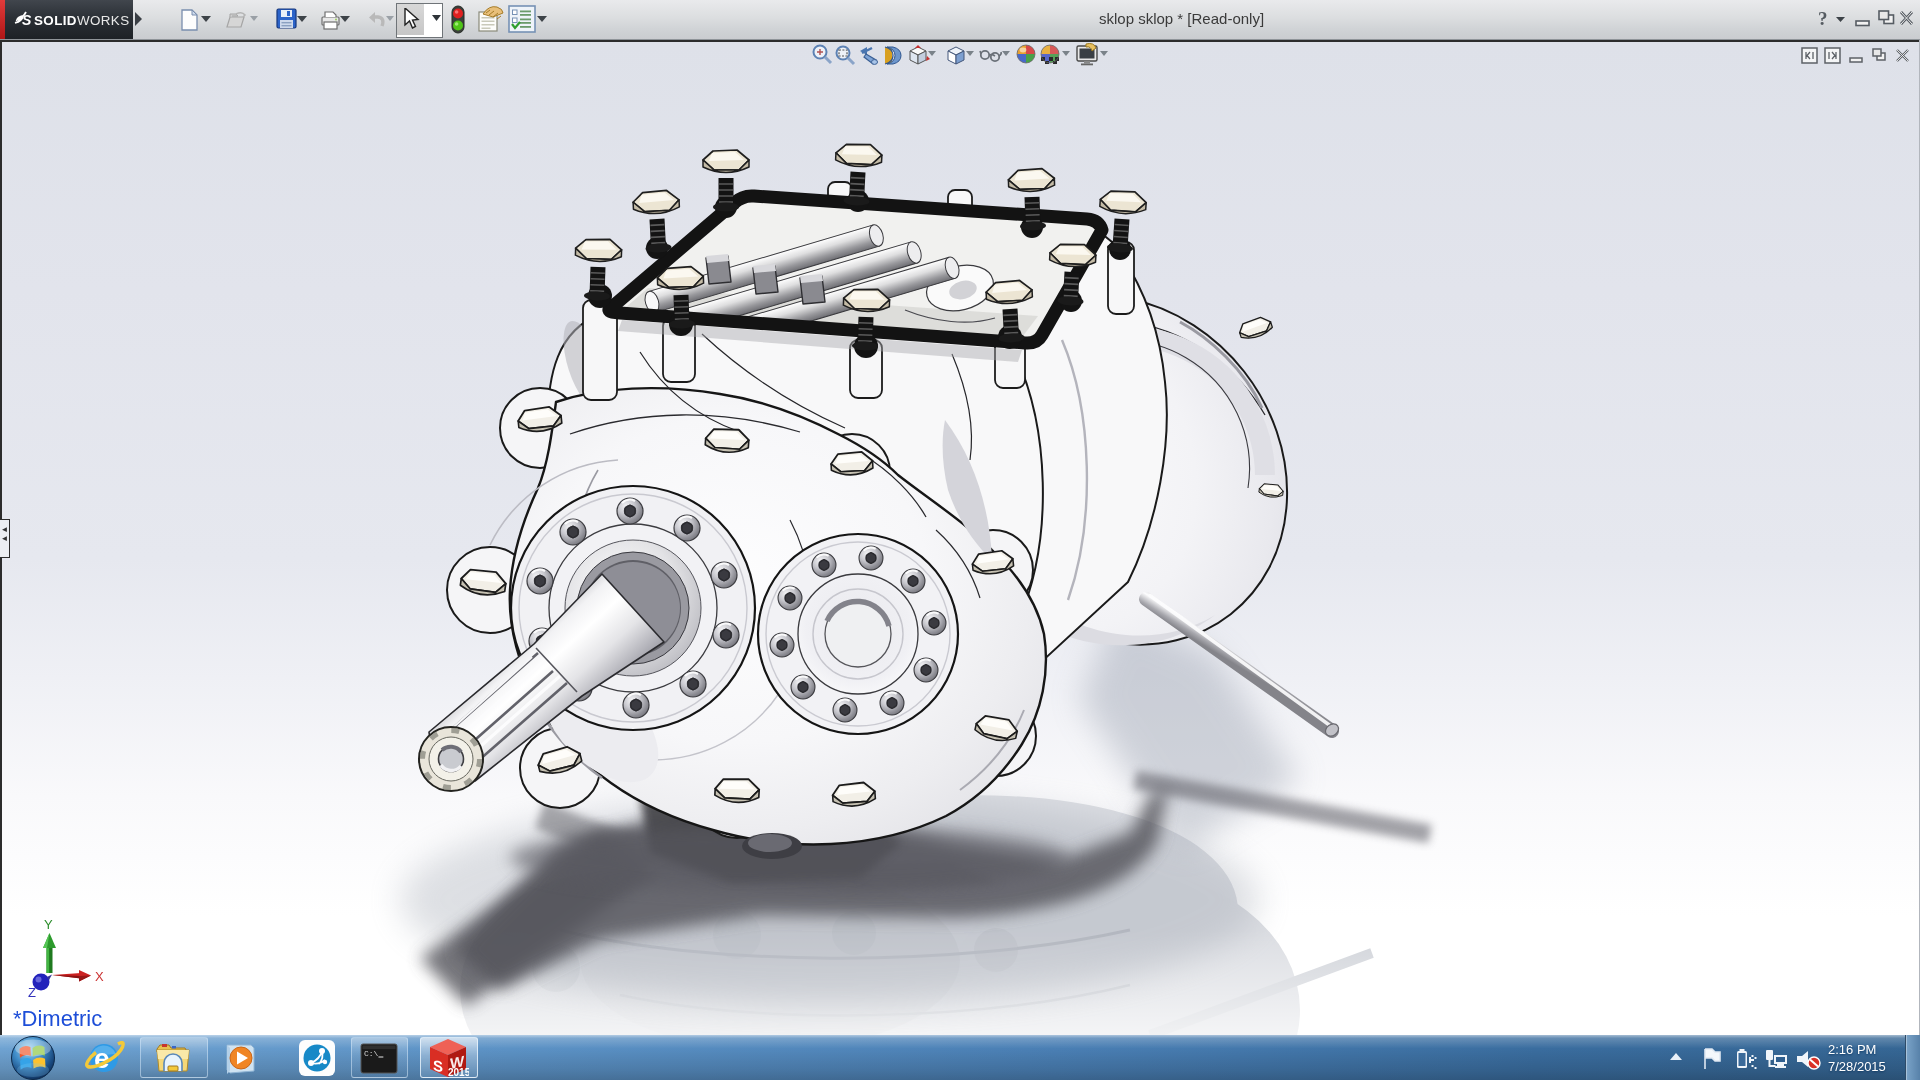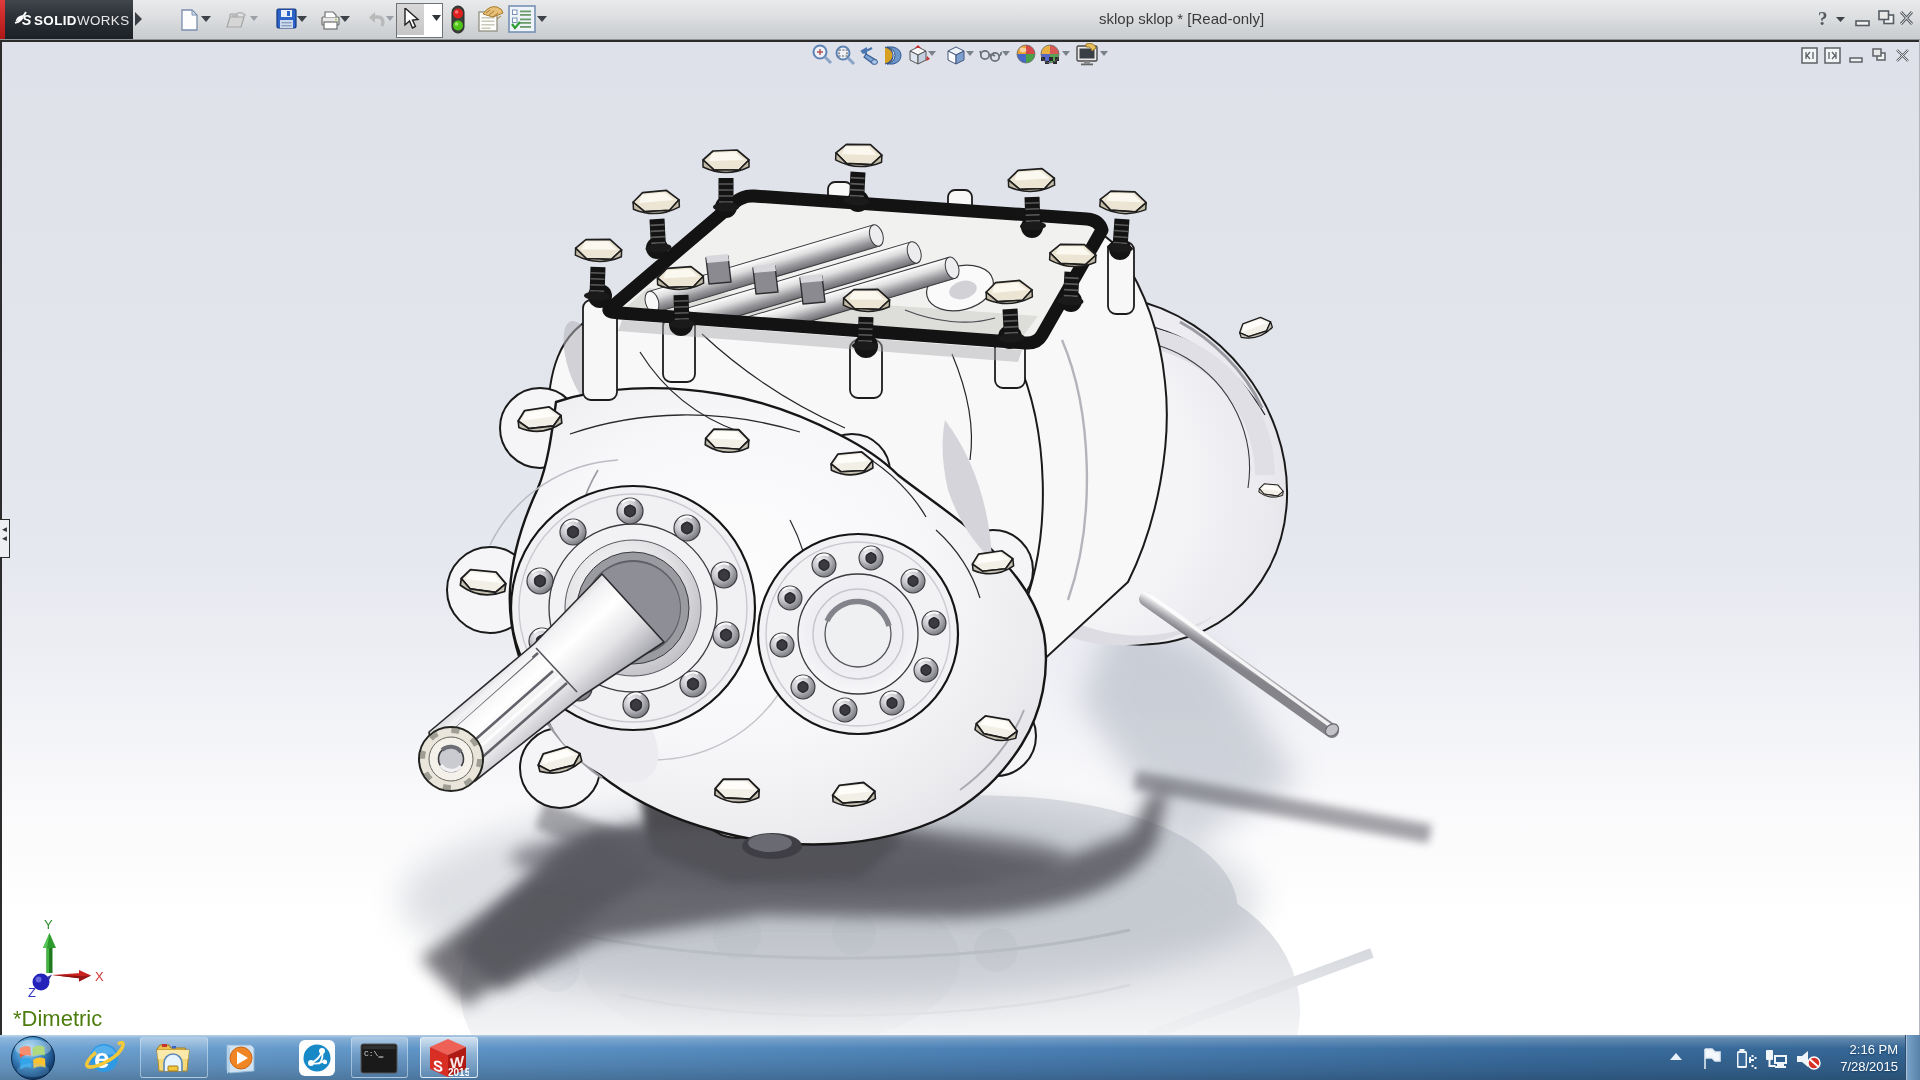--- a/index.html
+++ b/index.html
@@ -15,31 +15,31 @@
 .dd{position:absolute;top:16px;width:0;height:0;border-left:5px solid transparent;border-right:5px solid transparent;border-top:6px solid #3d4348}
 .dds{border-left-width:4px;border-right-width:4px;border-top-width:5px;border-top-color:#9aa0a6}
 #title{position:absolute;left:1099px;top:10px;font-size:15px;color:#3a3a3a}
 
 #viewport{position:absolute;left:0;top:40px;width:1920px;height:995px;
  background:linear-gradient(180deg,#dee1e9 0%,#e2e4ec 25%,#e6e8ef 52%,#eff0f5 64%,#f9f9fb 76%,#ffffff 88%,#ffffff 100%);
  border-top:2px solid #2c2c2c;box-sizing:border-box}
 #vleft{position:absolute;left:0;top:40px;width:2px;height:995px;background:#2c2c2c}
 #vright{position:absolute;right:0;top:40px;width:1px;height:995px;background:#b2b6bd}
 #lefttab{position:absolute;left:0;top:519px;width:10px;height:39px;background:#eceef2;border:1px solid #2c2c2c;border-left:none;box-sizing:border-box;color:#333;font-size:8px;line-height:9px;text-align:center;padding-top:5px}
-#dimetric{position:absolute;left:13px;top:1006px;font-size:22px;color:#4d7c0f}
+#dimetric{position:absolute;left:13px;top:1006px;font-size:22px;color:#1d4ed8}
 #hud{position:absolute;left:806px;top:42px;height:26px}
 #iwb{position:absolute;right:10px;top:46px}
 
 #taskbar{position:absolute;left:0;top:1035px;width:1920px;height:45px;
  background:linear-gradient(90deg,#6fa3d2 0%,#5d93c6 25%,#4a7fb4 55%,#3a6d9f 80%,#356694 100%)}
 #taskbar .shade{position:absolute;left:0;top:0;width:100%;height:100%;
  background:linear-gradient(180deg,rgba(255,255,255,.55) 0%,rgba(255,255,255,.22) 7%,rgba(255,255,255,0) 30%,rgba(0,0,0,.12) 75%,rgba(0,0,0,.22) 100%)}
 .tbtn{position:absolute;top:2px;height:39px;border:1px solid rgba(210,230,248,.55);border-radius:3px;
  background:linear-gradient(180deg,rgba(255,255,255,.32),rgba(255,255,255,.10) 45%,rgba(90,130,170,.12))}
-#clock{position:absolute;left:1828px;top:1041px;width:70px;text-align:right;color:#fff;font-size:13px;line-height:17px;text-shadow:0 1px 2px rgba(0,40,80,.7)}
+#clock{position:absolute;left:1828px;top:1041px;width:70px;text-align:left;color:#fff;font-size:13px;line-height:17px;text-shadow:0 1px 2px rgba(0,40,80,.7)}
 #showdesk{position:absolute;left:1905px;top:1035px;width:15px;height:45px;
  background:linear-gradient(90deg,#7ba4c9,#557fa7);border-left:1px solid rgba(20,40,60,.6);box-shadow:inset 1px 0 0 rgba(255,255,255,.35)}
 </style></head><body>
 <div id="root">
 
 <div id="titlebar">
   <div id="logo">
         <div class="red"></div>
     <svg class="tx" width="118" height="20" viewBox="0 0 118 20" style="left:13px;top:9px;position:absolute">
       <path d="M2 14 q7 -2 8 -7 q-5 1 -6 4 q6 -2 9 -8" stroke="#fff" stroke-width="1.8" fill="none"></path>

